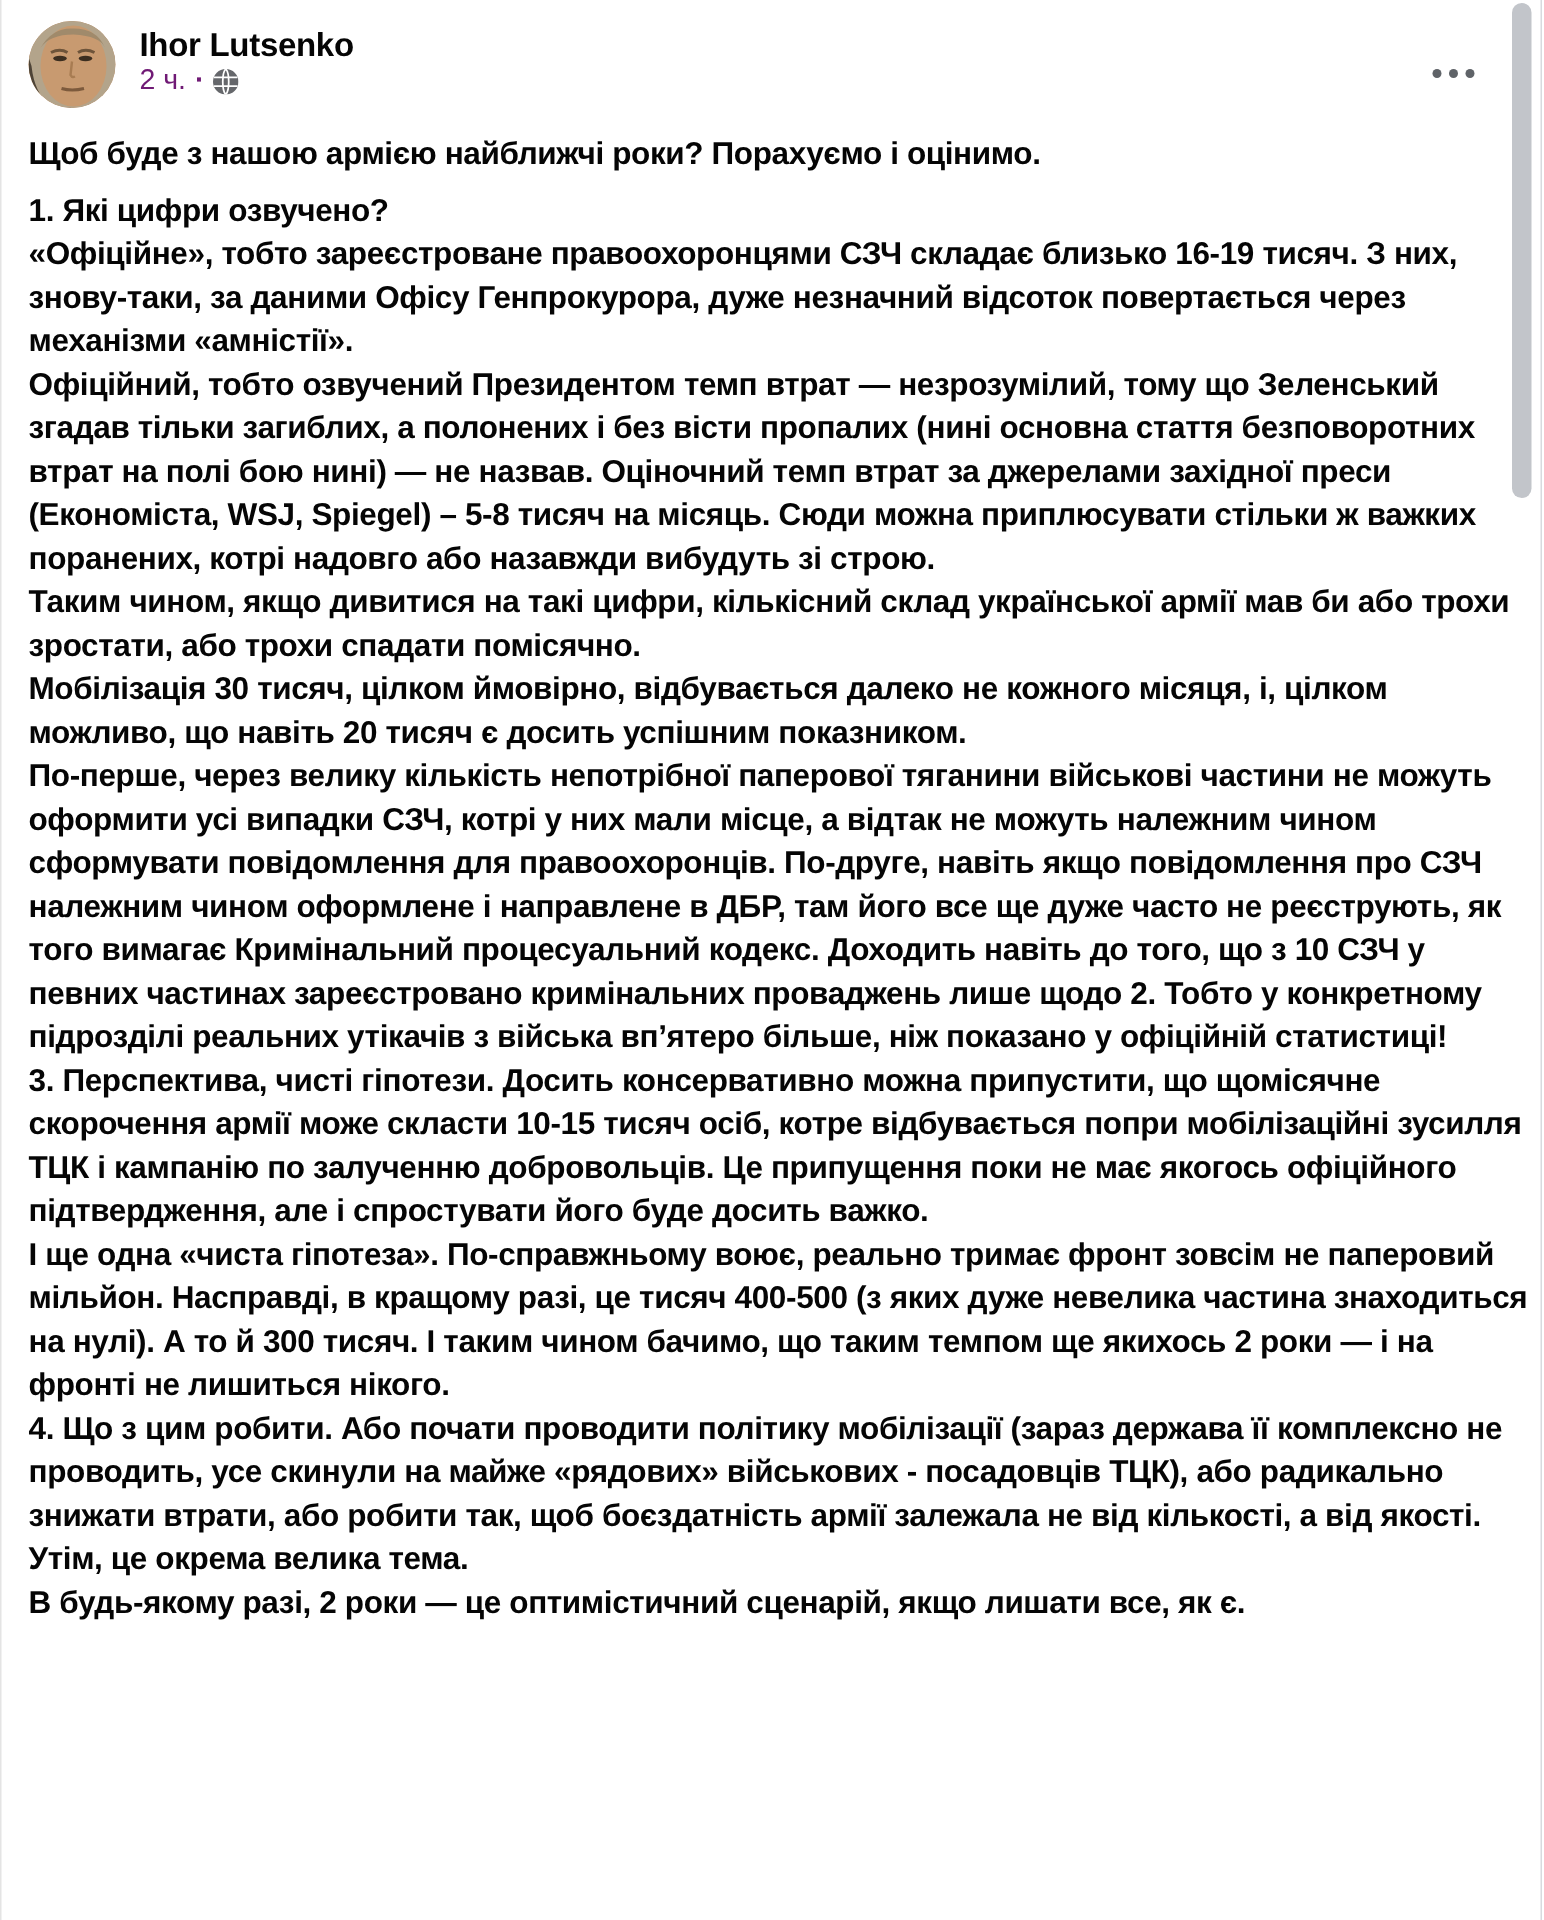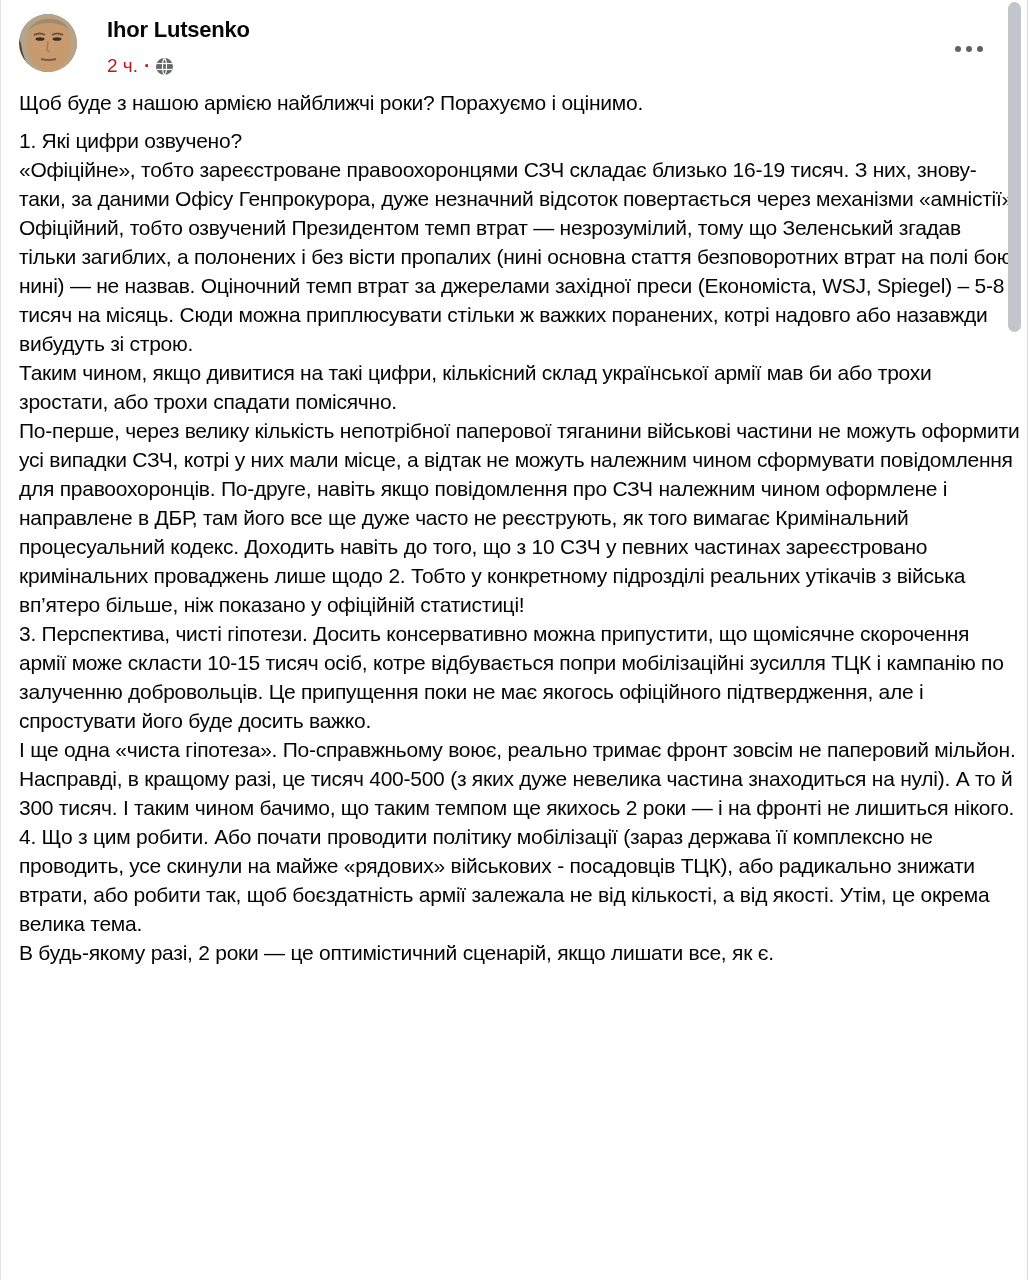--- a/index.html
+++ b/index.html
@@ -23,47 +23,48 @@
   
   .header { position: absolute; left: 18px; top: 14px; right: 30px; height: 60px; }
   .avatar {
     position: absolute; left: 0; top: 0;
     width: 58px; height: 58px; border-radius: 50%;
     overflow: hidden; background: #c89b72;
     box-shadow: inset 0 0 0 1px rgba(0,0,0,0.08);
     cursor: pointer;
   }
   .avatar svg { display: block; width: 100%; height: 100%; }
-  .hmeta { position: absolute; left: 88px; top: 3px; }
+  .hmeta { position: absolute; left: 74px; top: 3px; }
   .author {
     font-size: 22px; font-weight: 700; color: #050505;
     line-height: 26px; letter-spacing: -0.2px; cursor: pointer;
   }
   .subrow {
-    margin-top: 12px; display: flex; align-items: center; gap: 6px;
-    font-size: 19px; color: #b91c1c; line-height: 22px;
+    margin-top: 0; display: flex; align-items: center; gap: 6px;
+    font-size: 19px; color: #701a75; line-height: 22px;
   }
   .subrow .ts { cursor: pointer; }
   .subrow .sep { font-weight: 700; }
   .globe { display: inline-flex; width: 17px; height: 17px; }
   .more-btn {
     position: absolute; right: 8px; top: 18px;
     width: 44px; height: 34px;
     display: flex; align-items: center; justify-content: center; gap: 5px;
     cursor: pointer; border-radius: 6px;
   }
   .more-btn i {
     width: 6px; height: 6px; border-radius: 50%;
     background: #5f6368; display: block;
   }
   
   .post-text {
     position: absolute; left: 18px; top: 88px; width: 1002px;
     font-size: 21px; line-height: 29px; letter-spacing: -0.25px;
     color: #050505;
+    font-weight: bold;
   }
   .post-text .para { margin: 0; }
   .post-text .para:first-child { margin-bottom: 9px; }
   
   .scrollbar-track {
     position: absolute; top: 0; right: 8px; width: 13px; height: 1280px;
   }
   .scrollbar-thumb {
     position: absolute; top: 2px; left: 0; width: 13px; height: 330px;
     border-radius: 7px; background: #c2c5ca; cursor: pointer;
@@ -121,20 +122,21 @@
       <i></i>
     </div>
   </div>
 
   <div class="post-text">
       <div class="para">Щоб буде з нашою армією найближчі роки? Порахуємо і оцінимо.</div>
       <div class="para">1. Які цифри озвучено?</div>
       <div class="para">«Офіційне», тобто зареєстроване правоохоронцями СЗЧ складає близько 16-19 тисяч. З них, знову-таки, за даними Офісу Генпрокурора, дуже незначний відсоток повертається через механізми «амністії».</div>
       <div class="para">Офіційний, тобто озвучений Президентом темп втрат — незрозумілий, тому що Зеленський згадав тільки загиблих, а полонених і без вісти пропалих (нині основна стаття безповоротних втрат на полі бою нині) — не назвав. Оціночний темп втрат за джерелами західної преси (Економіста, WSJ, Spiegel) – 5-8 тисяч на місяць. Сюди можна приплюсувати стільки ж важких поранених, котрі надовго або назавжди вибудуть зі строю.</div>
       <div class="para">Таким чином, якщо дивитися на такі цифри, кількісний склад української армії мав би або трохи зростати, або трохи спадати помісячно.</div>
+      <div class="para">Мобілізація 30 тисяч, цілком ймовірно, відбувається далеко не кожного місяця, і, цілком можливо, що навіть 20 тисяч є досить успішним показником.</div>
       <div class="para">По-перше, через велику кількість непотрібної паперової тяганини військові частини не можуть оформити усі випадки СЗЧ, котрі у них мали місце, а відтак не можуть належним чином сформувати повідомлення для правоохоронців. По-друге, навіть якщо повідомлення про СЗЧ належним чином оформлене і направлене в ДБР, там його все ще дуже часто не реєструють, як того вимагає Кримінальний процесуальний кодекс. Доходить навіть до того, що з 10 СЗЧ у певних частинах зареєстровано кримінальних проваджень лише щодо 2. Тобто у конкретному підрозділі реальних утікачів з війська вп’ятеро більше, ніж показано у офіційній статистиці!</div>
       <div class="para">3. Перспектива, чисті гіпотези. Досить консервативно можна припустити, що щомісячне скорочення армії може скласти 10-15 тисяч осіб, котре відбувається попри мобілізаційні зусилля ТЦК і кампанію по залученню добровольців. Це припущення поки не має якогось офіційного підтвердження, але і спростувати його буде досить важко.</div>
       <div class="para">І ще одна «чиста гіпотеза». По-справжньому воює, реально тримає фронт зовсім не паперовий мільйон. Насправді, в кращому разі, це тисяч 400-500 (з яких дуже невелика частина знаходиться на нулі). А то й 300 тисяч. І таким чином бачимо, що таким темпом ще якихось 2 роки — і на фронті не лишиться нікого.</div>
       <div class="para">4. Що з цим робити. Або почати проводити політику мобілізації (зараз держава її комплексно не проводить, усе скинули на майже «рядових» військових - посадовців ТЦК), або радикально знижати втрати, або робити так, щоб боєздатність армії залежала не від кількості, а від якості. Утім, це окрема велика тема.</div>
       <div class="para">В будь-якому разі, 2 роки — це оптимістичний сценарій, якщо лишати все, як є.</div>
     </div>
 
   <div class="scrollbar-track">
     <div class="scrollbar-thumb"></div>
   </div>

